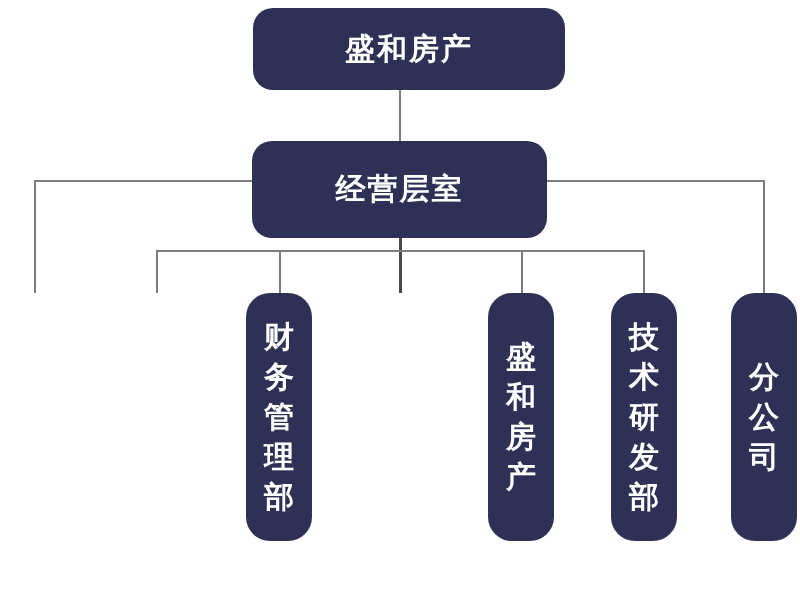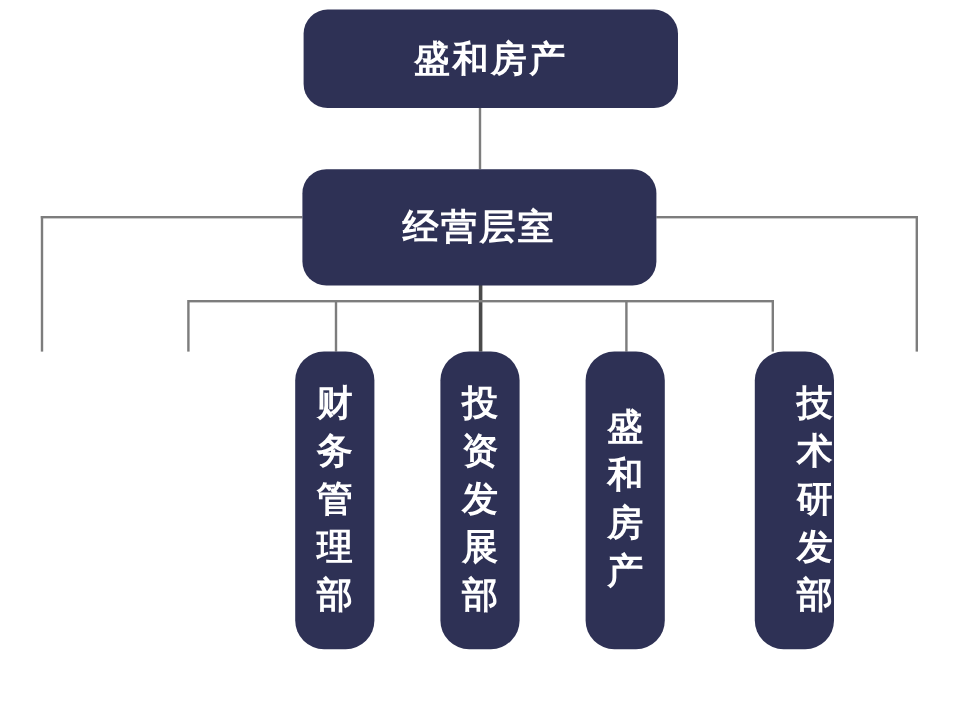--- a/index.html
+++ b/index.html
@@ -54,21 +54,21 @@
     text-align: center;
     word-break: break-all;
     letter-spacing: 0;
   }
 
   .dept-1 { left: 3px; }
   .dept-2 { left: 124px; }
   .dept-3 { left: 246px; }
   .dept-4 { left: 367px; }
   .dept-5 { left: 488px; }
-  .dept-6 { left: 629px; justify-content: flex-end; }
+  .dept-6 { left: 611px; }
   .dept-7 { left: 731px; }
 
   .connector { position: absolute; background: var(--line); }
   .connector.dark { background: var(--line-dark); }
   .h-line { height: 1.5px; }
   .v-line { width: 1.5px; }
 
   
   .c-root-drop   { left: 399px; top: 90px;  height: 51px; }
   
@@ -106,23 +106,23 @@
     <span>盛和房产</span>
   </div>
 
   <div class="node node-h node-mgmt">
     <span>经营层室</span>
   </div>
 
   <div class="node node-dept dept-3">
     <span class="dept-label">财务管理部</span>
   </div>
-  <div class="node node-dept dept-4">
-    <span class="dept-label">投资发展部</span>
-  </div>
   <div class="node node-dept dept-5">
     <span class="dept-label">盛和房产</span>
   </div>
   <div class="node node-dept dept-6">
     <span class="dept-label">技术研发部</span>
   </div>
+  <div class="node node-dept dept-7">
+    <span class="dept-label">分公司</span>
+  </div>
 
 </div>
 
 </body></html>

